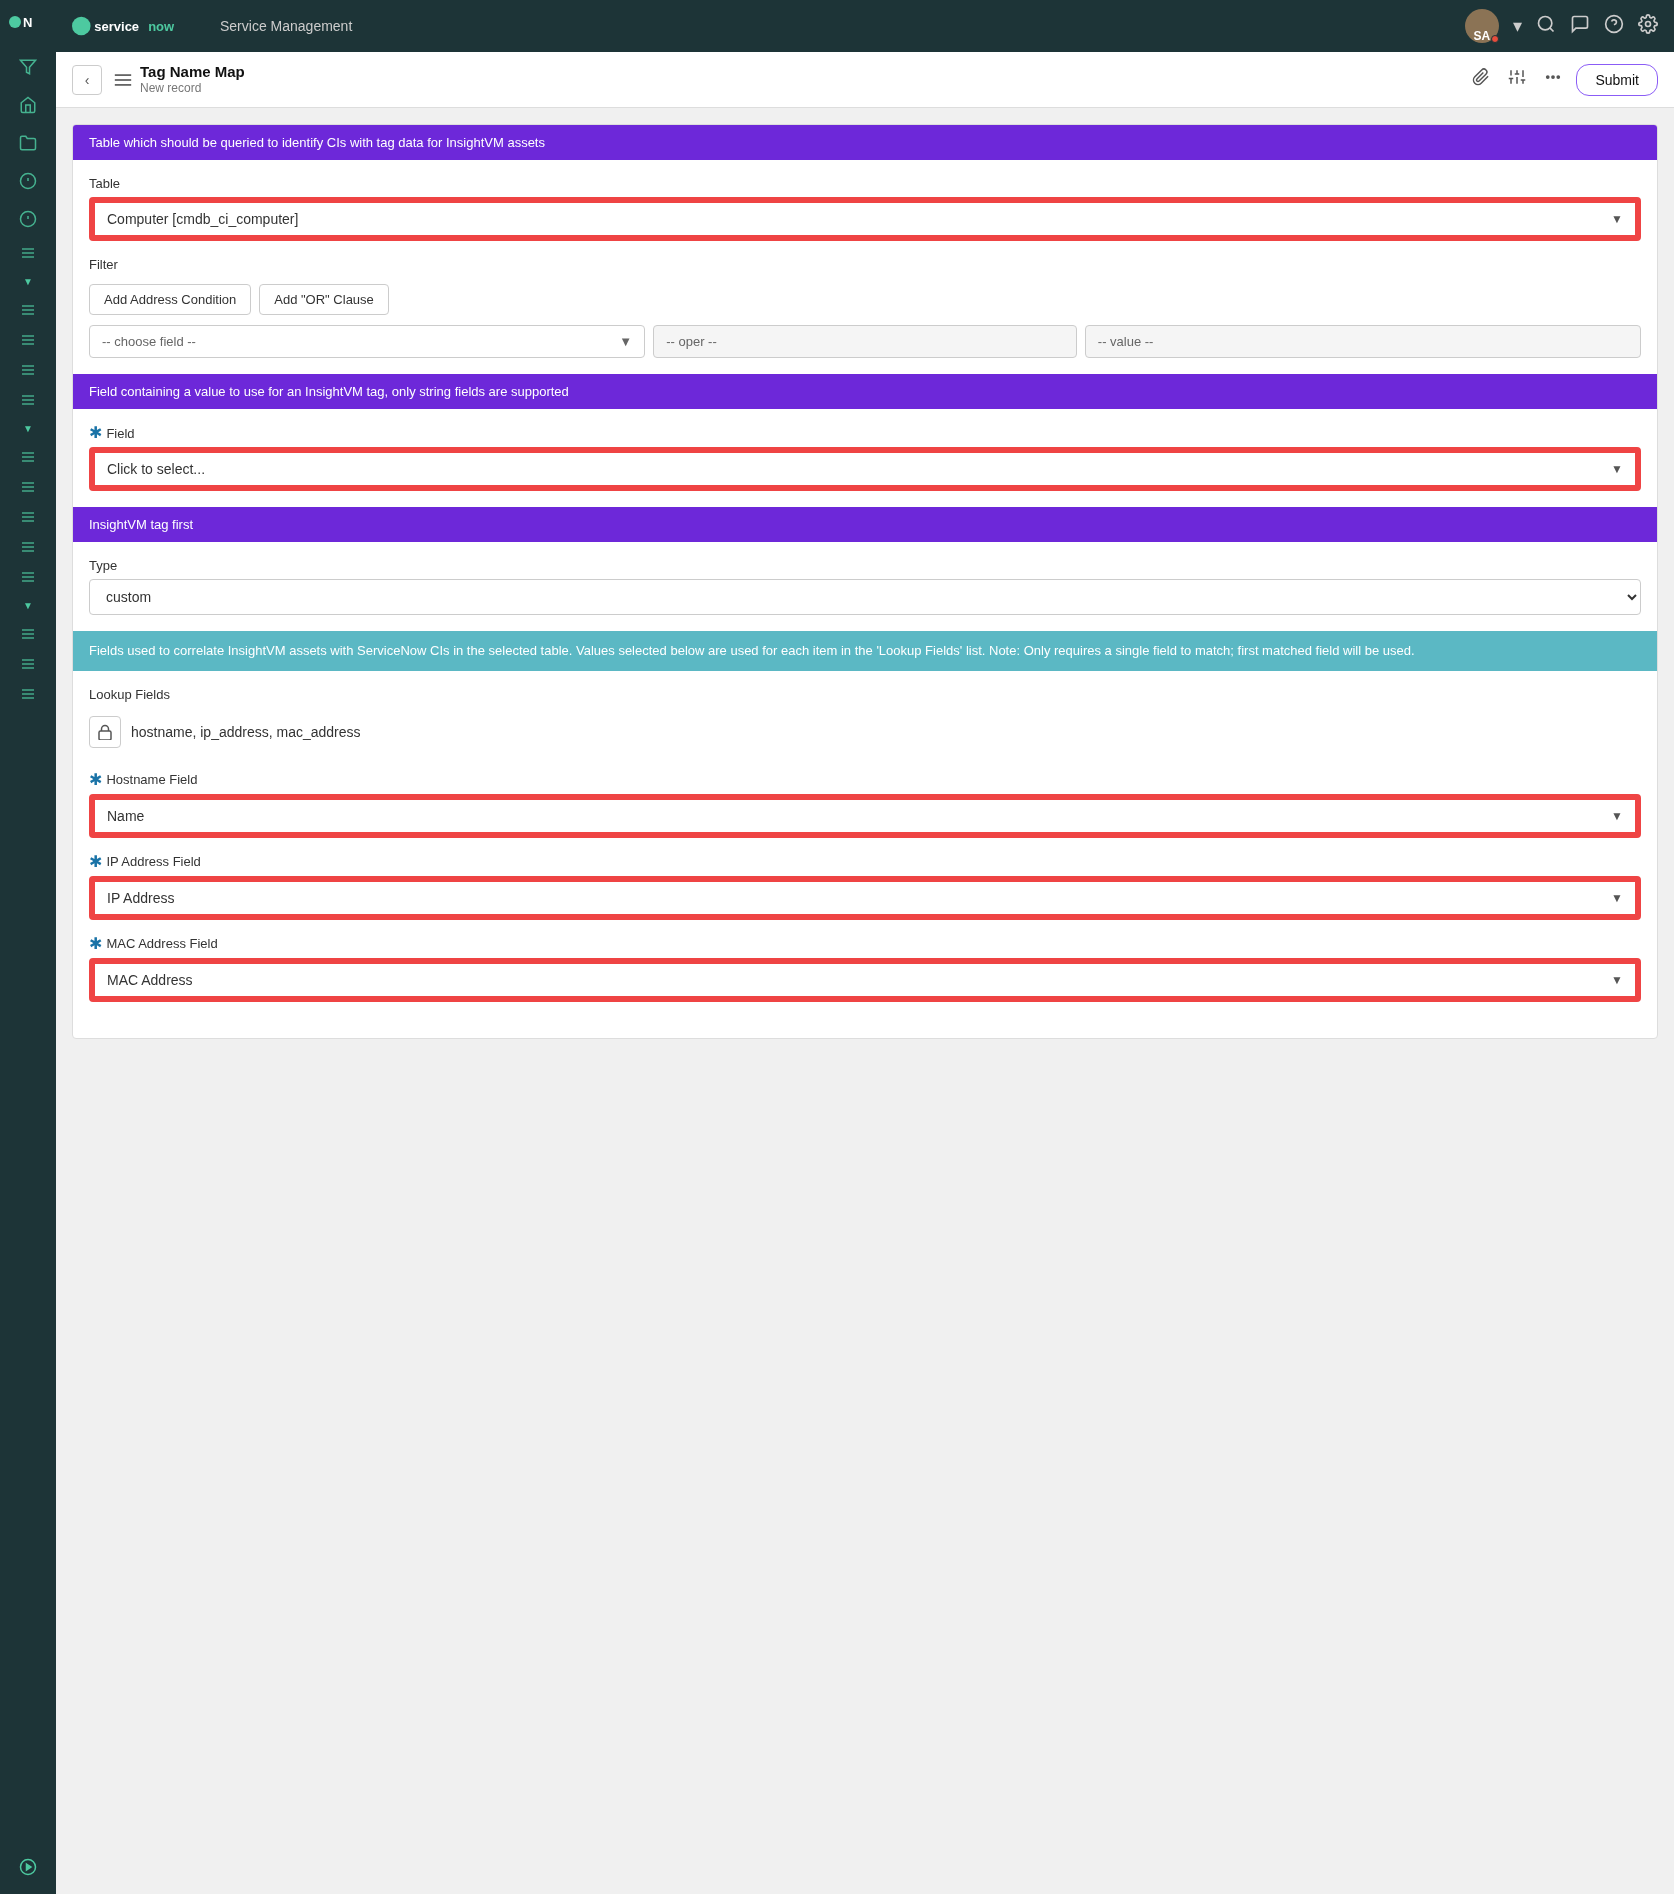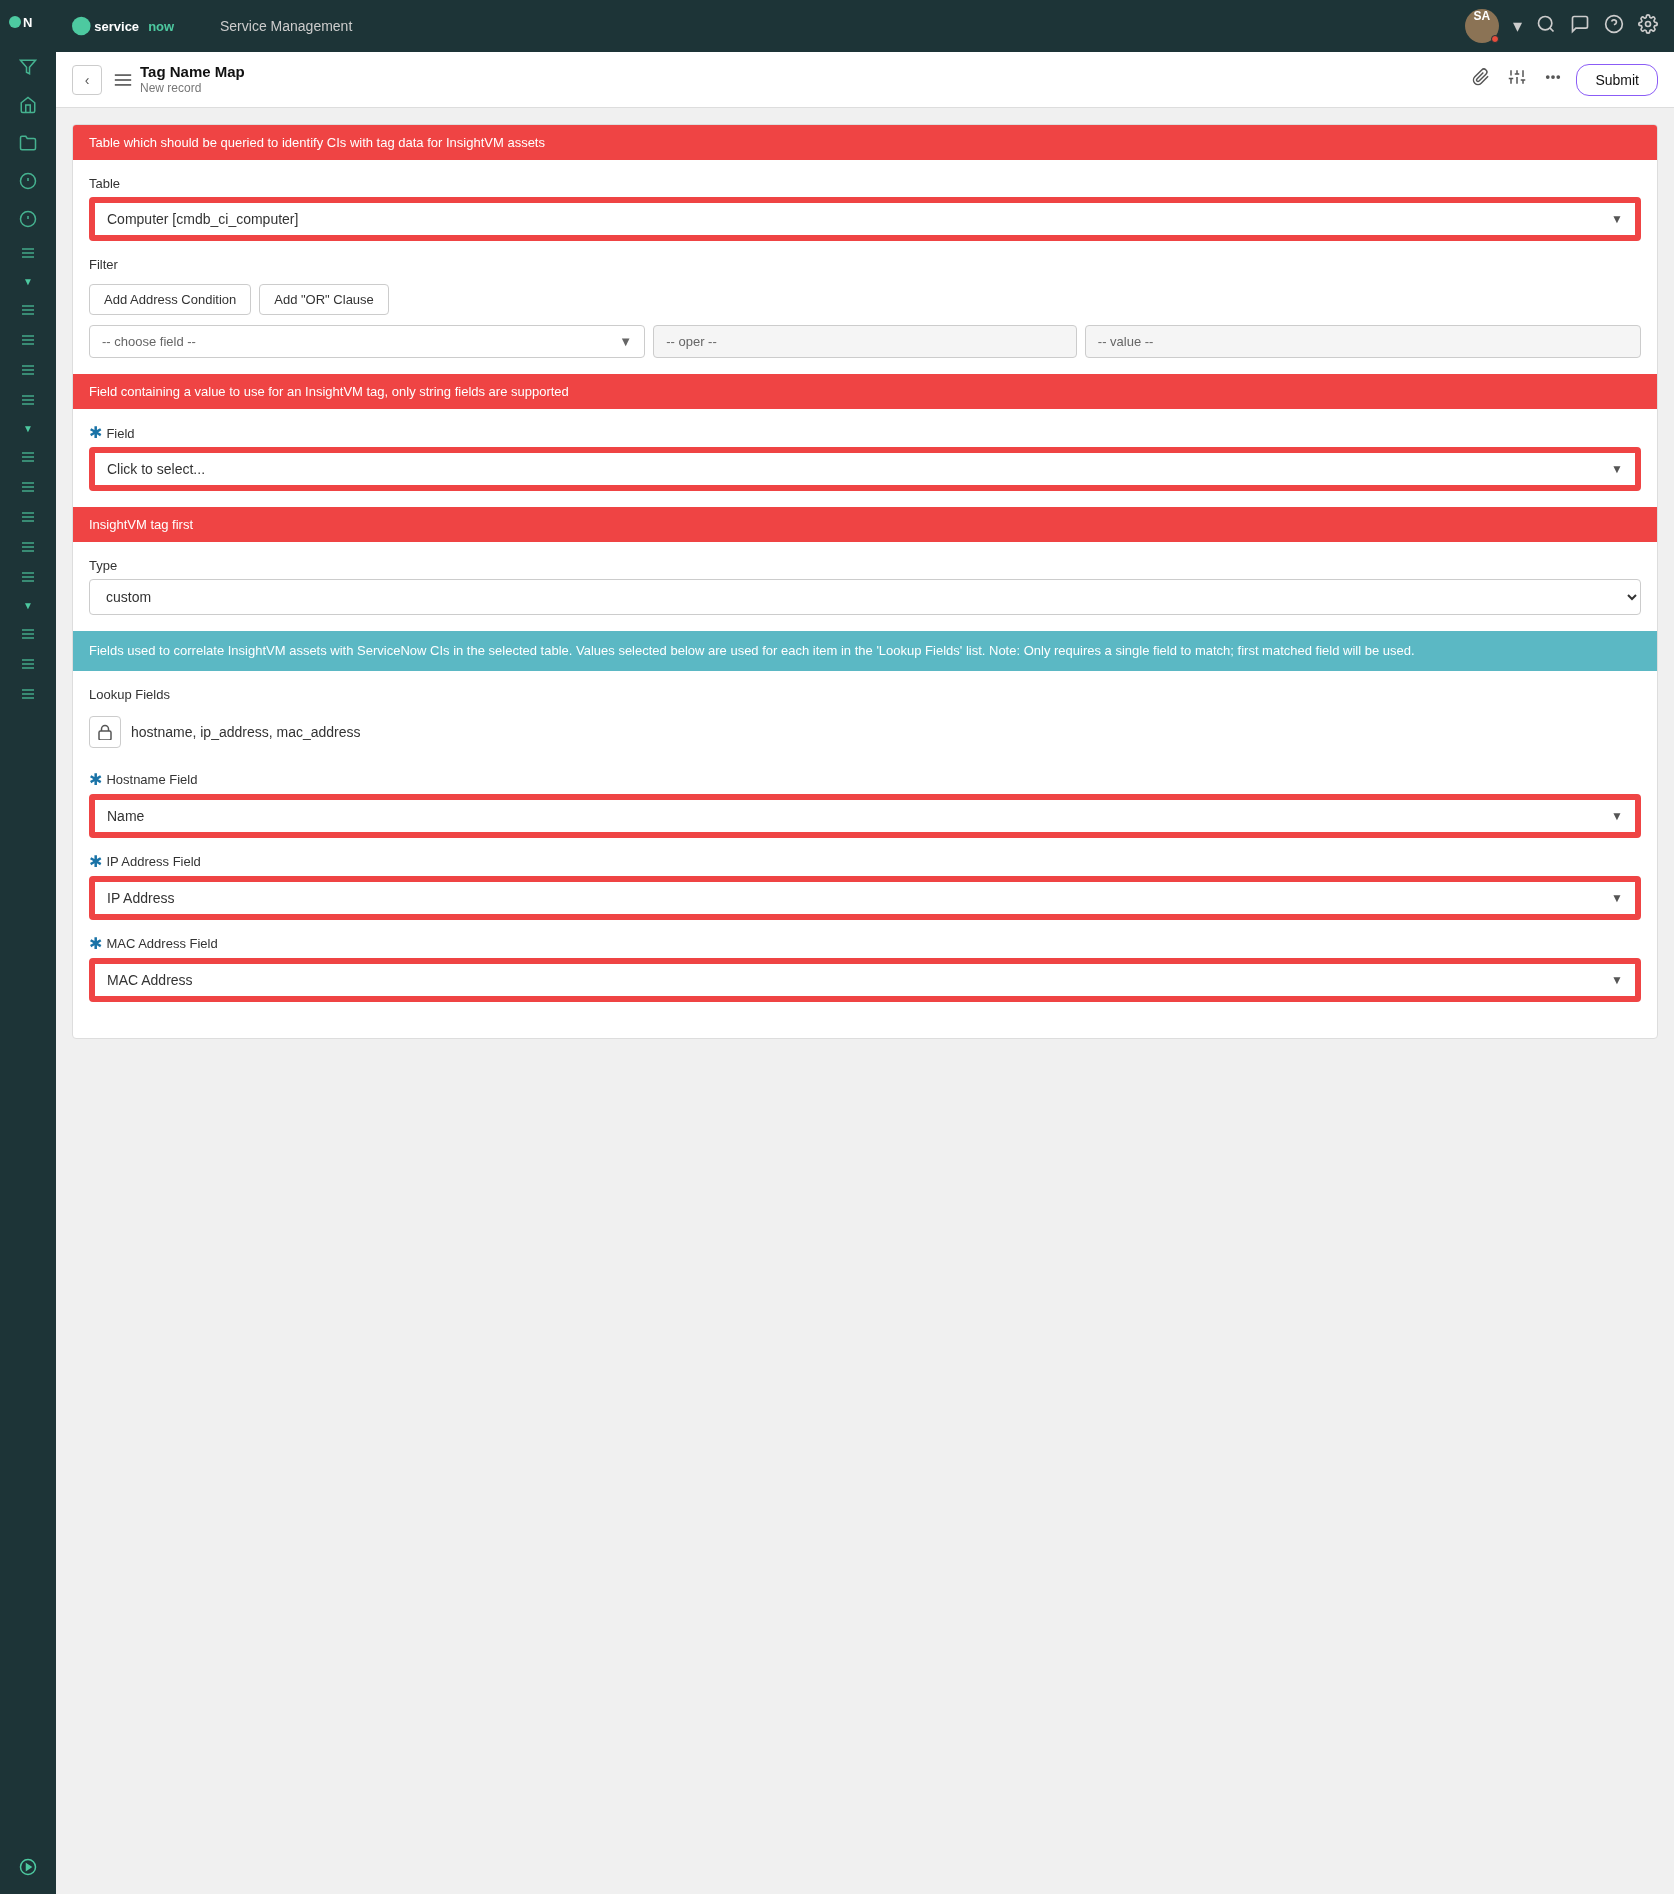--- a/index.html
+++ b/index.html
@@ -111,21 +111,21 @@
       color: #ccc;
       font-size: 18px;
       cursor: pointer;
     }
     .avatar-circle {
       width: 34px;
       height: 34px;
       border-radius: 50%;
       background: #8b7355;
       display: flex;
-      align-items: flex-start;
+      align-items: flex-end;
       justify-content: center;
       color: white;
       font-size: 12px;
       font-weight: bold;
       cursor: pointer;
       position: relative;
     }
     .avatar-dot {
       width: 8px;
       height: 8px;
@@ -209,21 +209,21 @@
     .form-card {
       background: white;
       border: 1px solid #ddd;
       border-radius: 4px;
       padding: 0 0 20px 0;
       margin-bottom: 0;
     }
 
     
     .section-header {
-      background: #ef4444;
+      background: #6d28d9;
       color: white;
       padding: 10px 16px;
       font-size: 13px;
       border-radius: 3px 3px 0 0;
       margin-bottom: 16px;
     }
     .section-header.second {
       border-radius: 0;
       margin-top: 16px;
       margin-bottom: 16px;

